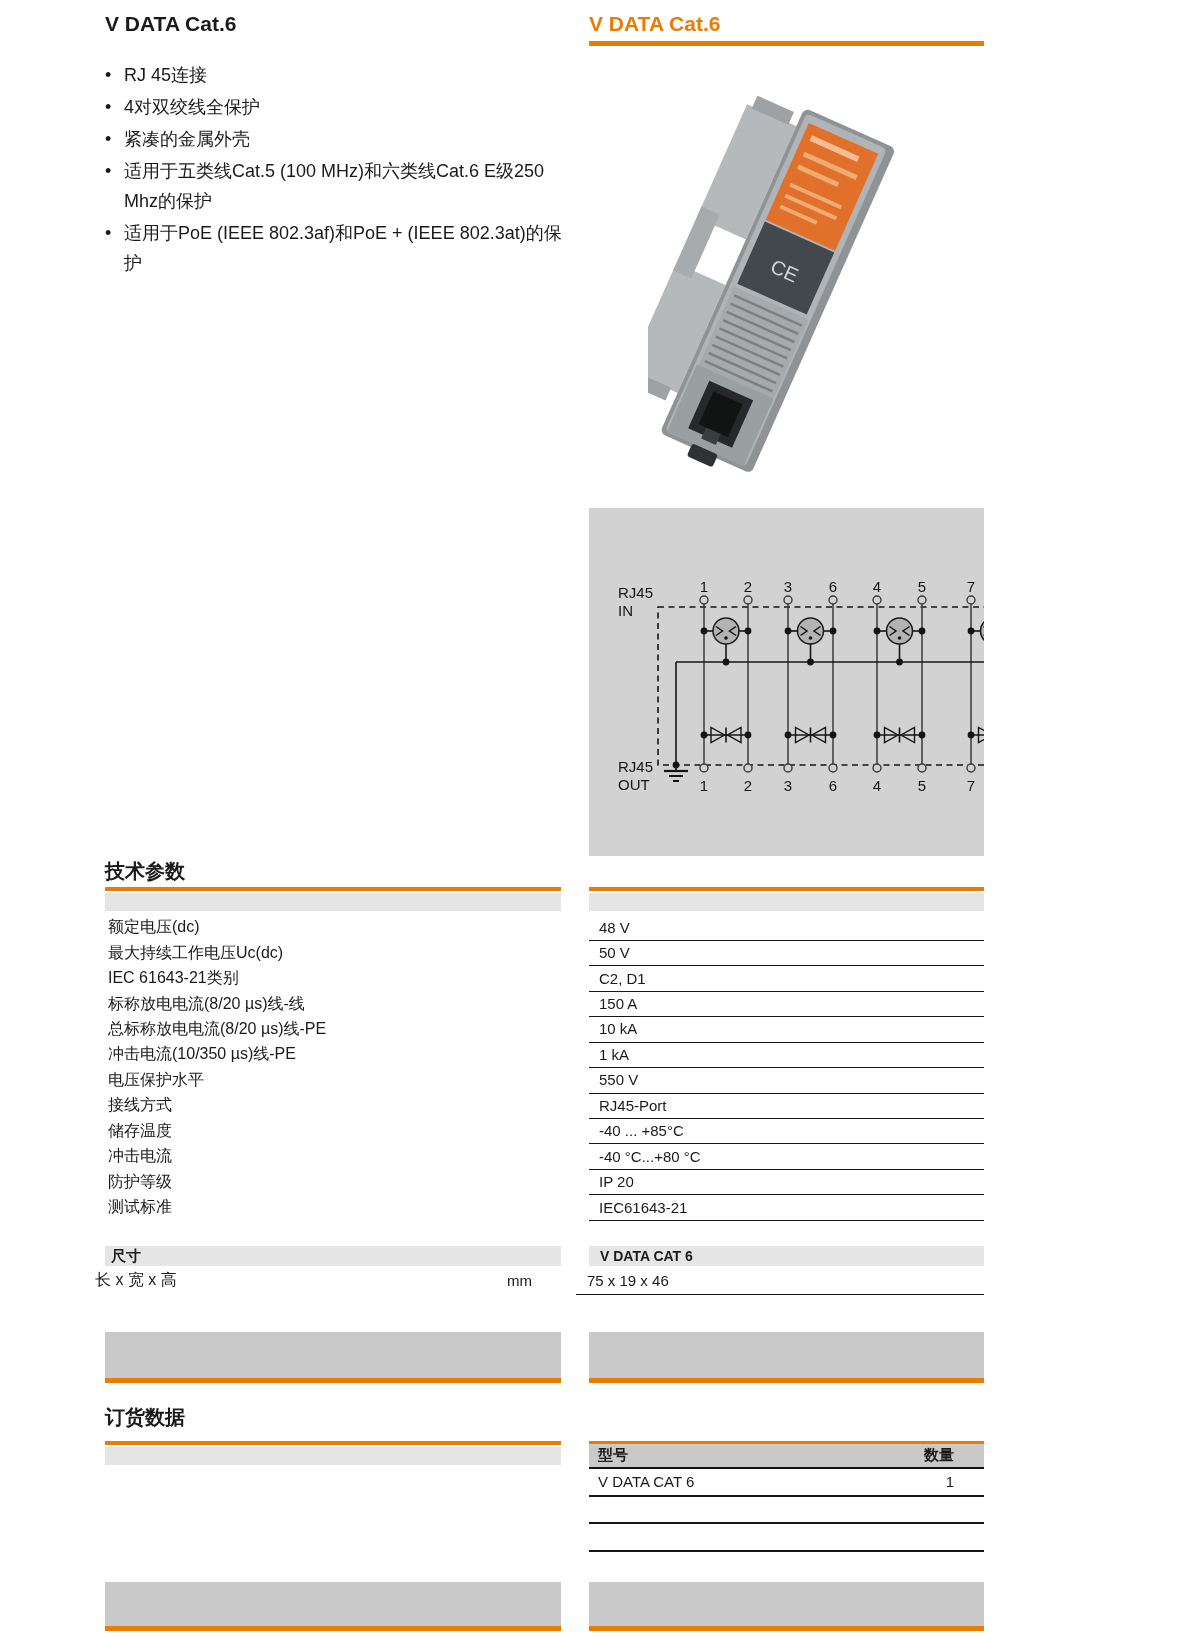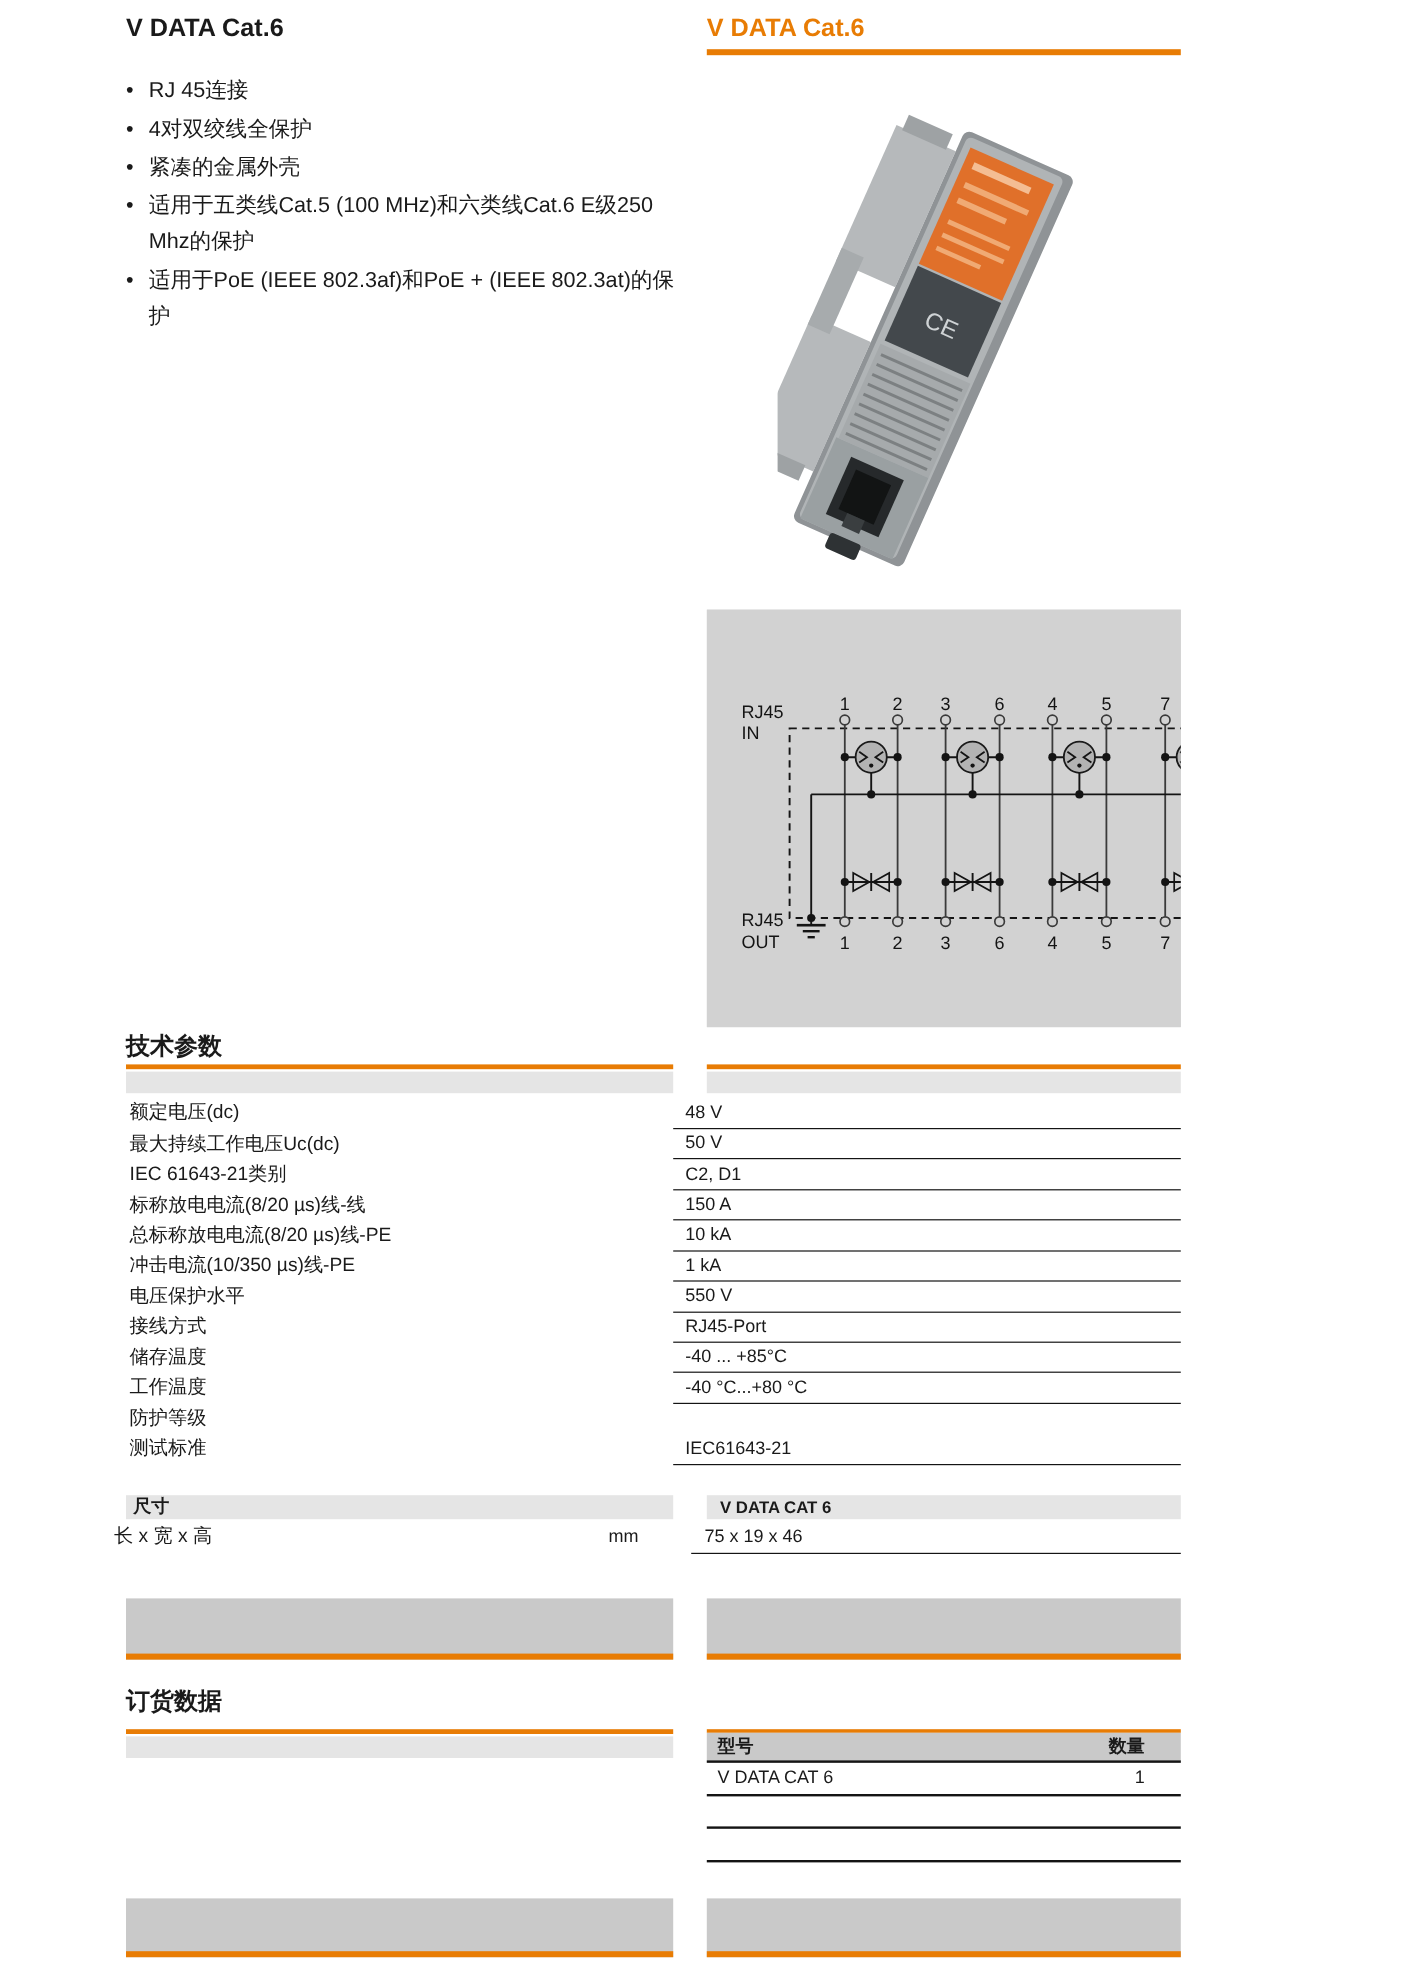--- a/index.html
+++ b/index.html
@@ -15,21 +15,21 @@
   
   .features{list-style:none;margin:0;padding:0;width:458px;}
   .features li{
     position:relative;padding-left:19px;font-size:18px;line-height:30px;margin-bottom:2px;
   }
   .features li::before{
     content:"•";position:absolute;left:0;top:0;font-size:18px;line-height:30px;color:#1a1a1a;
   }
   
   .two-col{display:grid;grid-template-columns:456px 477px;column-gap:28px;}
-  .trow{height:25.45px;display:grid;grid-template-columns:456px 477px;align-items:center;}
+  .trow{height:25.45px;display:grid;grid-template-columns:456px 477px;column-gap:28px;align-items:center;}
   .tlabel{font-size:16px;padding-left:3px;white-space:nowrap;}
   .tvalue{font-size:15px;padding-left:10px;border-bottom:1.5px solid #141414;height:100%;display:flex;align-items:center;}
   .sec-head{font-size:20px;font-weight:bold;}
   .band-text{font-size:15px;font-weight:bold;line-height:20px;}
   .dim-left{display:flex;justify-content:space-between;align-items:center;height:28px;font-size:16px;padding-left:3px;padding-right:16px;}
   .dim-unit{font-size:15px;}
   .dim-value{font-size:15px;padding-left:11px;border-bottom:1.5px solid #141414;height:28px;display:flex;align-items:center;}
   .band-footer{background:#c9c9c9;border-bottom:5px solid #e87c04;height:46px;}
   
   .ord{width:477px;}
@@ -316,25 +316,26 @@
       </div>
     <div class="trow">
         <span class="tlabel">接线方式</span>
         <span class="tvalue">RJ45-Port</span>
       </div>
     <div class="trow">
         <span class="tlabel">储存温度</span>
         <span class="tvalue">-40 ... +85°C</span>
       </div>
     <div class="trow">
-        <span class="tlabel">工作温度</span>
+        <span class="tlabel">冲击电流</span>
         <span class="tvalue">-40 °C...+80 °C</span>
       </div>
     <div class="trow">
         <span class="tlabel">防护等级</span>
+        <span class="tvalue">IP 20</span>
       </div>
     <div class="trow">
         <span class="tlabel">测试标准</span>
         <span class="tvalue">IEC61643-21</span>
       </div>
   </div>
 
   <div class="abs two-col" style="left:105px;top:1246px;">
     <div class="band band-text" style="height:20px;padding-left:6px;">尺寸</div>
     <div class="band band-text" style="height:20px;padding-left:11px;font-size:14px;">V DATA CAT 6</div>

